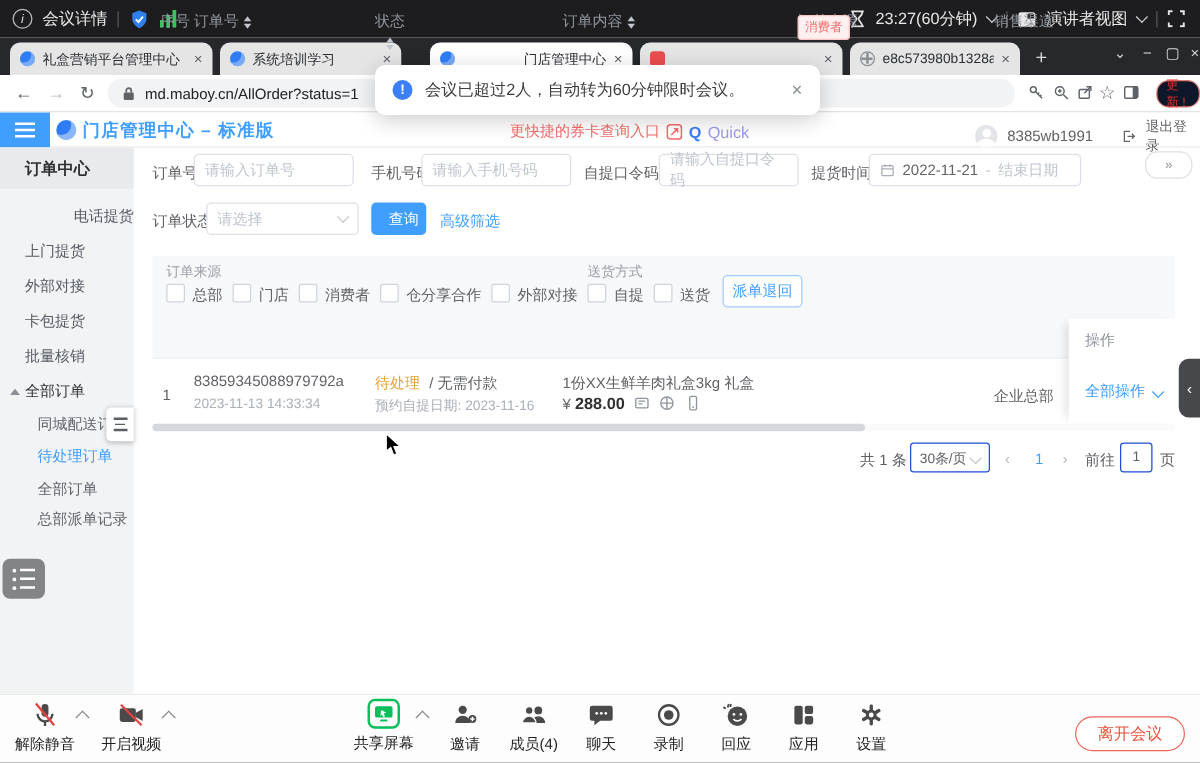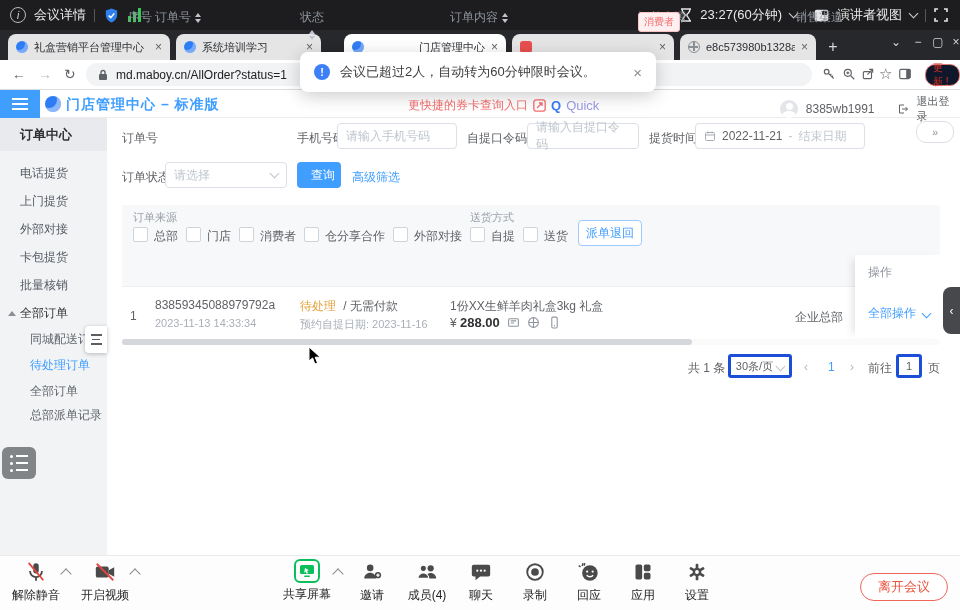--- a/index.html
+++ b/index.html
@@ -103,21 +103,21 @@
             box-shadow:-6px 0 8px -4px rgba(0,0,0,.12);}
   .cb{display:inline-block;width:13px;height:13px;border:1px solid #cfd3da;border-radius:2px;background:#fff;
       vertical-align:-2px;margin-right:6px;}
   .cbitem{position:absolute;top:227px;font-size:12px;color:#606266;}
   .btn-outline{position:absolute;background:#fff;border:1px solid #9ecbff;color:#409eff;font-size:12px;
                border-radius:4px;display:flex;align-items:center;justify-content:center;}
   .hscroll{position:absolute;left:122px;top:339px;width:818px;height:6px;background:#fafafa;border-radius:3px;}
   .hthumb{position:absolute;left:0;top:0;width:570px;height:6px;background:#d4d7db;border-radius:3px;}
   
   .pg-txt{position:absolute;font-size:12px;color:#606266;}
-  .pg-box{position:absolute;height:24px;border:3px solid #1d4ed8;border-radius:3px;background:#fff;
+  .pg-box{position:absolute;height:24px;border:1px solid #1d4ed8;border-radius:3px;background:#fff;
           display:flex;align-items:center;justify-content:center;font-size:11px;color:#606266;box-sizing:border-box;gap:4px;}
   .pg-arrow{position:absolute;font-size:12px;color:#b4b9c0;}
   .pg-cur{position:absolute;font-size:12px;color:#409eff;}
   
   .toast{position:absolute;left:300px;top:52px;width:356px;height:40px;background:#fff;border-radius:8px;
          box-shadow:0 4px 18px rgba(0,0,0,.20);display:flex;align-items:center;gap:10px;padding:0 14px;
          box-sizing:border-box;z-index:50;}
   .toast-ic{width:16px;height:16px;border-radius:50%;background:#3d7ff7;color:#fff;font-size:11px;font-weight:bold;
             display:flex;align-items:center;justify-content:center;flex:0 0 auto;}
   .toast-txt{font-size:13px;color:#3d3d3d;white-space:nowrap;}
@@ -297,21 +297,21 @@
         <svg width="12" height="12" viewBox="0 0 24 24">
             <path d="M14 4H5v16h9M10 12h11M17 8l4 4-4 4" stroke="#606266" stroke-width="2" fill="none"></path>
           </svg>
       </span>
       <span style="font-size:11px;">退出登录</span>
     </div>
   </div>
 
   <div class="sidebar">
     <div class="sb-sec">订单中心</div>
-    <div class="sb-item" style="top:42px;">
+    <div class="sb-item" style="top:42px;justify-content:flex-end;">
         <span>电话提货</span>
       </div>
     <div class="sb-item" style="top:70px;">
         <span>上门提货</span>
       </div>
     <div class="sb-item" style="top:98px;">
         <span>外部对接</span>
       </div>
     <div class="sb-item" style="top:126px;">
         <span>卡包提货</span>
@@ -331,20 +331,23 @@
       </div>
     <div class="sb-item sb-sub" style="top:260px;">
         <span>全部订单</span>
       </div>
     <div class="sb-item sb-sub" style="top:284px;">
         <span>总部派单记录</span>
       </div>
   </div>
 
   <span class="lbl" style="left:122px;top:130px;">订单号</span>
+  <div class="inp" style="left:155px;top:123px;width:128px;">
+    <span class="ph">请输入订单号</span>
+  </div>
   <span class="lbl" style="left:297px;top:130px;">手机号码</span>
   <div class="inp" style="left:337px;top:123px;width:120px;">
     <span class="ph">请输入手机号码</span>
   </div>
   <span class="lbl" style="left:467px;top:130px;">自提口令码</span>
   <div class="inp" style="left:527px;top:123px;width:112px;">
     <span class="ph">请输入自提口令码</span>
   </div>
   <span class="lbl" style="left:649px;top:130px;">提货时间</span>
   <div class="inp" style="left:695px;top:123px;width:170px;">

